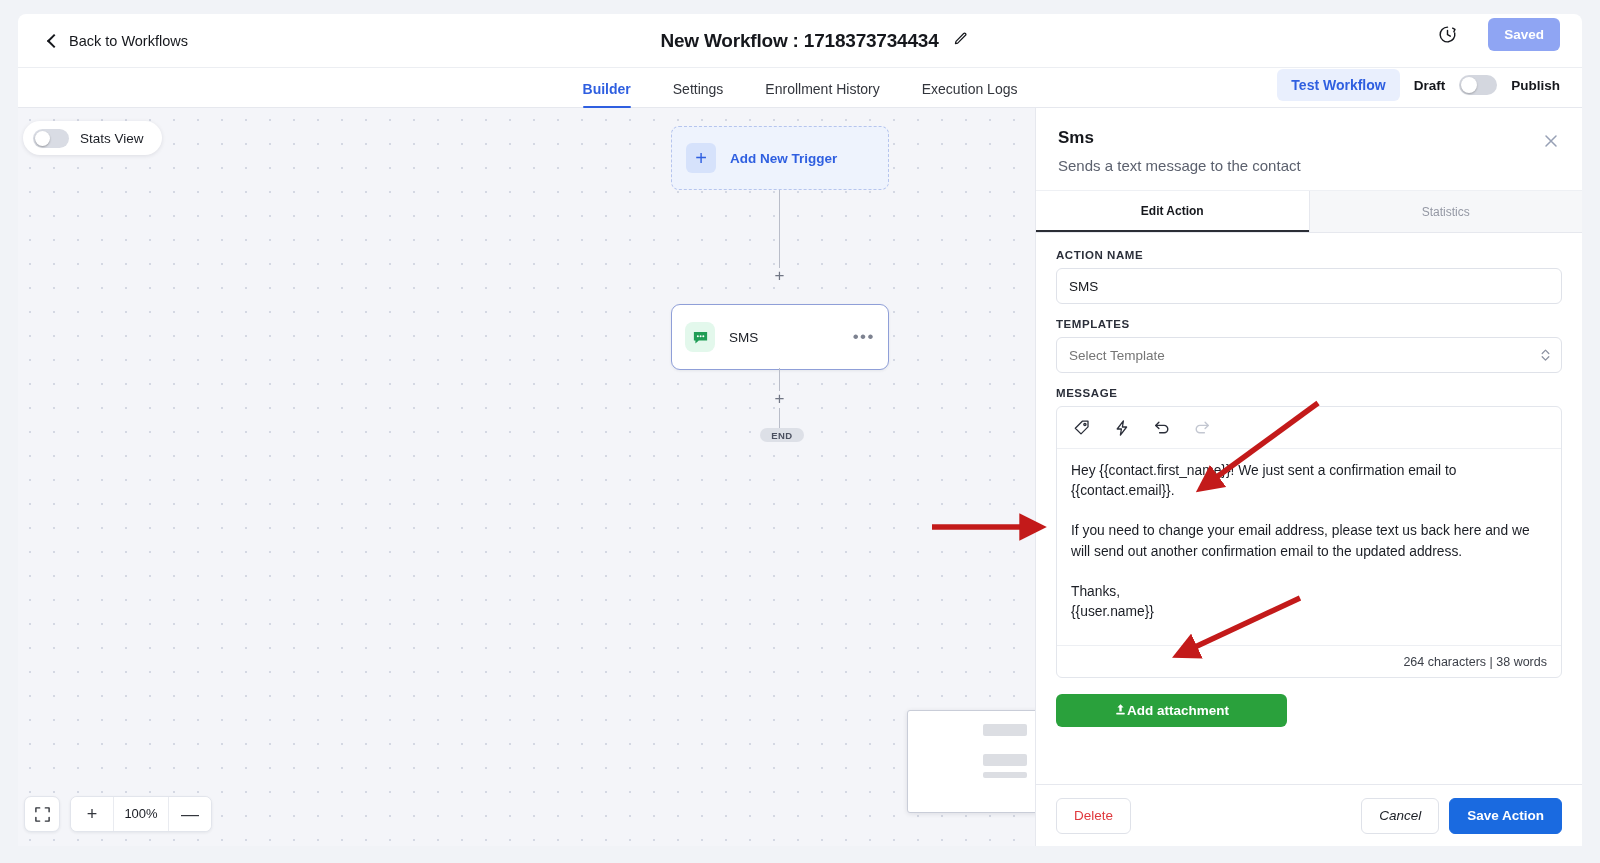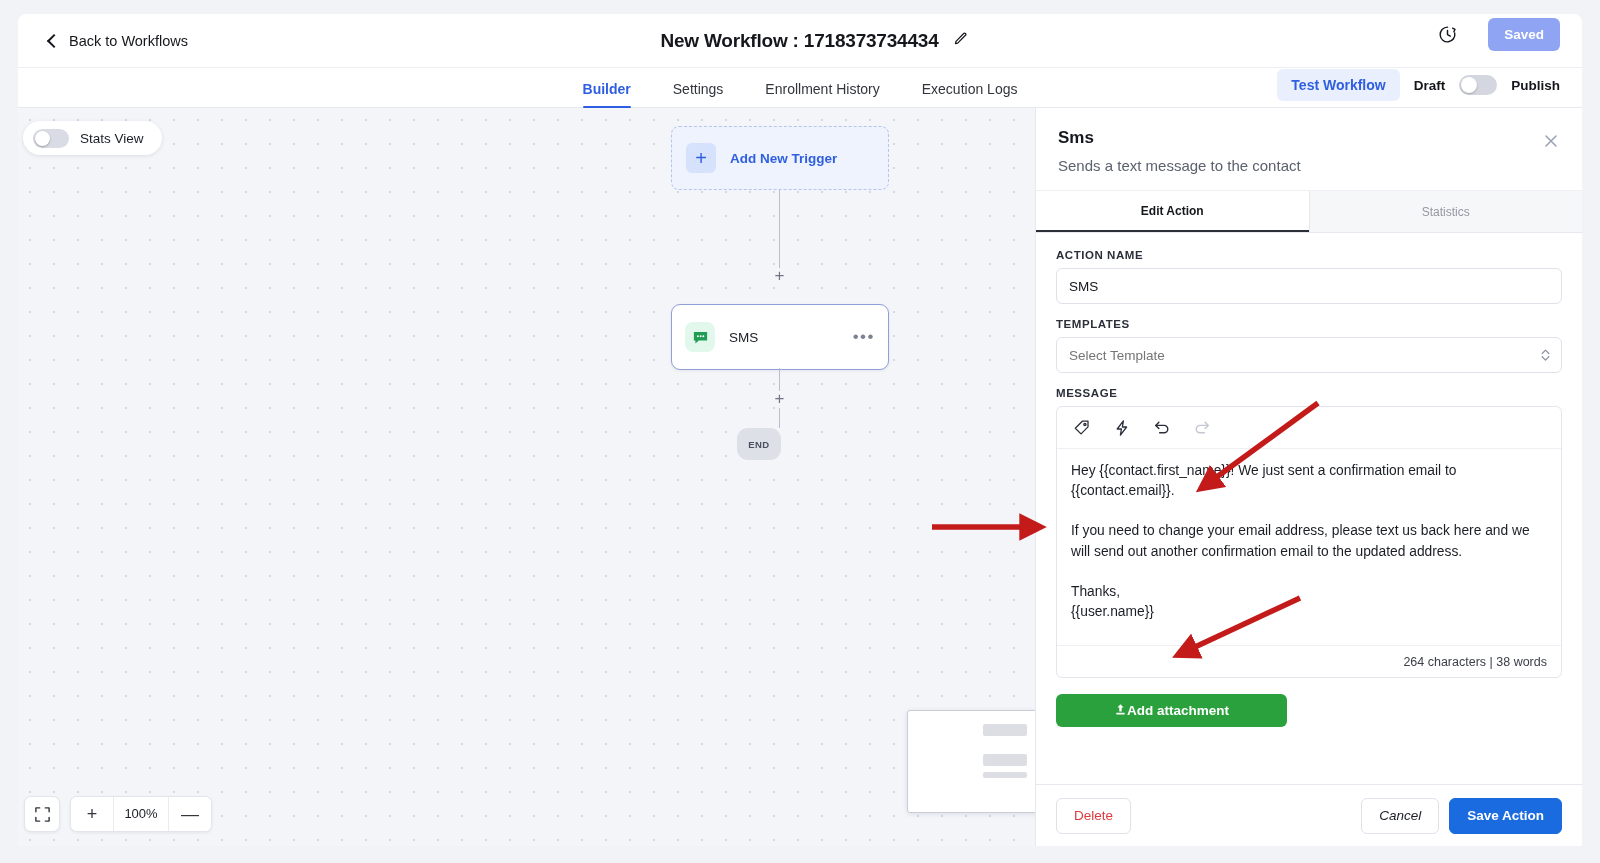--- a/index.html
+++ b/index.html
@@ -144,21 +144,21 @@
     box-shadow: 0 1px 3px rgba(20,24,40,.07); cursor: pointer;
   }
   .sms-icon-box {
     width: 30px; height: 30px; border-radius: 8px; background: #e3f8ec;
     display: flex; align-items: center; justify-content: center; flex: none;
   }
   .sms-label { font-size: 13.5px; color: #1b1e25; flex: 1; }
   .dots-menu { color: #7d8290; font-size: 17px; letter-spacing: 1.5px; line-height:8px; cursor: pointer; }
 
   .end-node {
-    position: absolute; left: 719px; top: 320px; width: 44px; height: 32px;
+    position: absolute; left: 742px; top: 320px; width: 44px; height: 14px;
     background: #dde0e7; border-radius: 11px;
     display: flex; align-items: center; justify-content: center;
     font-size: 9.5px; font-weight: 600; color: #4b5060; letter-spacing: .4px;
   }
 
   
   .minimap {
     position: absolute; right: -5px; bottom: 33px; width: 133px; height: 103px;
     background: #fff; border: 1.5px solid #c9cdd8; border-radius: 3px;
     box-shadow: 0 1px 5px rgba(20,24,40,.10); padding: 9px;

